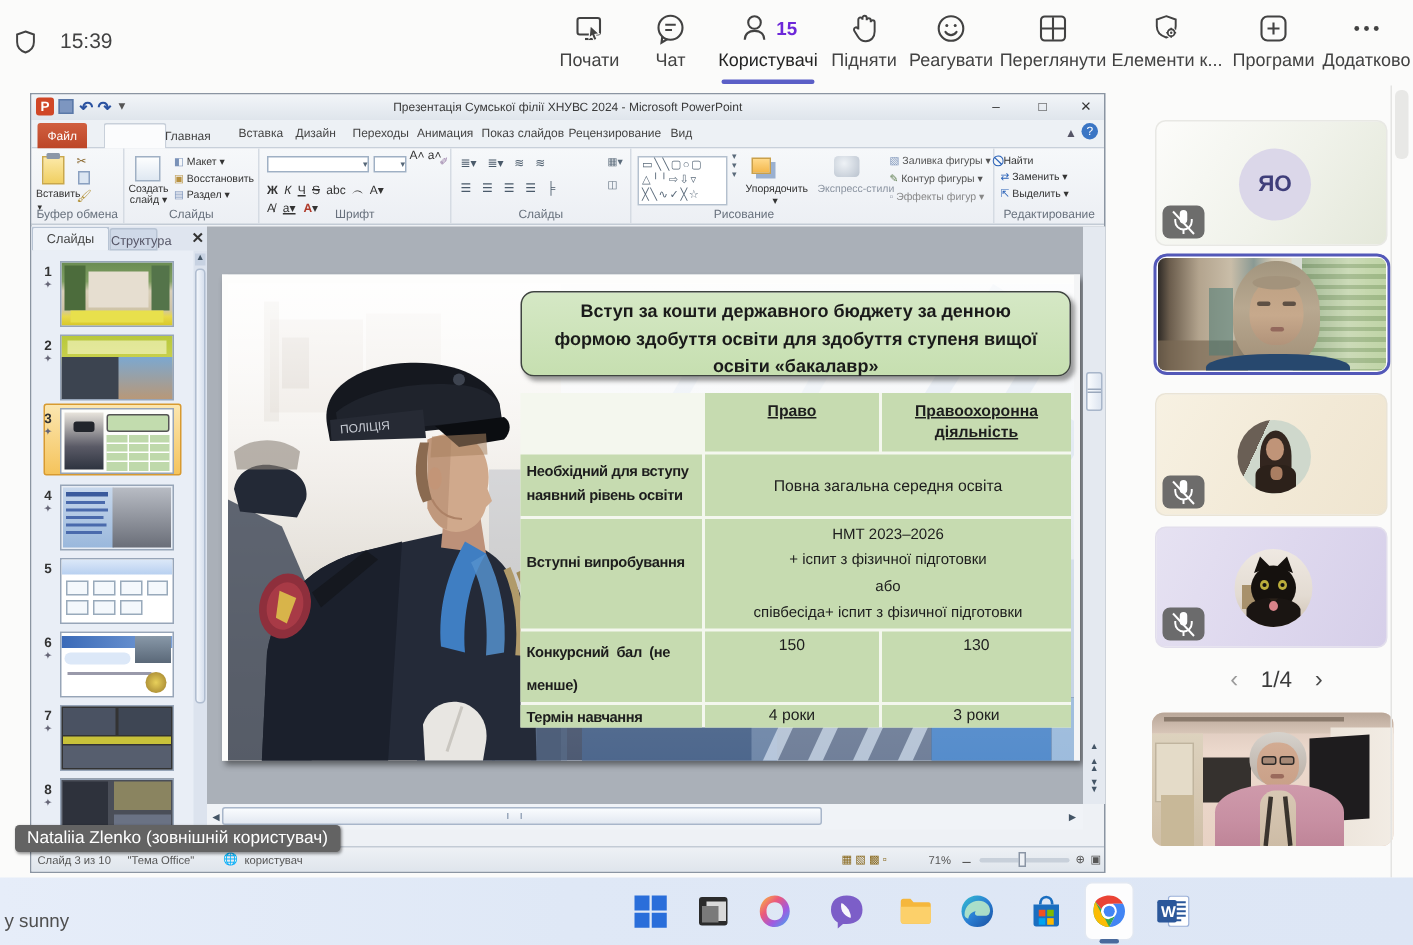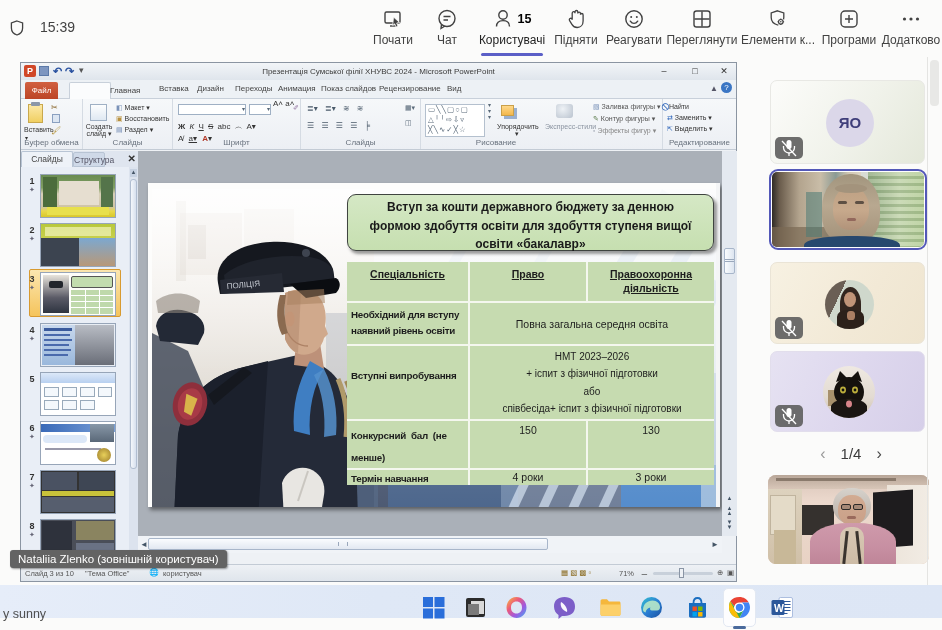--- a/index.html
+++ b/index.html
@@ -46,21 +46,21 @@
 .tc.h{font-weight:bold;text-align:center;padding-top:5px;line-height:14px;}
 .tc.h .u{text-decoration:underline;}
 .tc.l{font-weight:bold;padding:4px 2px 14px 4px;line-height:16px;}
 .tc.c{text-align:center;display:flex;align-items:center;justify-content:center;}
 .tc.t{text-align:center;padding-top:3px;}
 
 #sidebar{position:absolute;left:760px;top:57px;width:182px;height:528px;background:#fbfbfa;}
 .tile{position:absolute;left:10px;width:155px;height:84px;border-radius:7px;overflow:hidden;}
 .mic{position:absolute;left:4px;bottom:4px;width:28px;height:22px;background:rgba(97,97,97,0.92);border-radius:5px;}
 
-#taskbar{position:absolute;left:0;top:585px;width:942px;height:33px;background:linear-gradient(90deg,#e6edf9,#dfe8f6 40%,#dde6f5);}
+#taskbar{position:absolute;left:0;top:585px;width:942px;height:45px;background:linear-gradient(90deg,#e6edf9,#dfe8f6 40%,#dde6f5);}
 #tooltip{position:absolute;left:10px;top:550px;height:18px;background:#636363;border-radius:3px;color:#fff;font-size:11.5px;line-height:18px;padding:0 8px;box-shadow:1px 1px 2px rgba(0,0,0,0.4);}
 </style></head>
 <body>
 <div id="stage">
   <div id="topbar">
     <svg id="shield" width="14" height="16" viewBox="0 0 14 16">
         <path d="M7 1 L12.6 3 V8 C12.6 11.5 10.3 13.9 7 15 C3.7 13.9 1.4 11.5 1.4 8 V3 Z" fill="none" stroke="#424242" stroke-width="1.3"></path>
       </svg>
     <div id="clock">15:39</div>
     <div class="tb-btn" style="left:368px;width:50px;">
@@ -78,21 +78,21 @@
           <path d="M7.5 8.5 h7 M7.5 12 h4.5" stroke="#424242" stroke-width="1.3"></path>
         </svg>
       <div class="tb-label">Чат</div>
     </div>
     <div class="tb-btn" style="left:474px;width:76px;">
       <div style="display:flex;align-items:center;gap:3px;">
           <svg width="22" height="22" viewBox="0 0 22 22">
             <circle cx="10" cy="7" r="4.2" fill="none" stroke="#424242" stroke-width="1.4"></circle>
             <path d="M3.5 18.5 C3.5 14.5 6.3 12.6 10 12.6 C13.7 12.6 16.5 14.5 16.5 18.5" fill="none" stroke="#424242" stroke-width="1.4"></path>
           </svg>
-          <span style="font-size:12.5px;font-weight:bold;color:#000000;">15</span>
+          <span style="font-size:12.5px;font-weight:bold;color:#6d28d9;">15</span>
         </div>
       <div class="tb-label" style="color:#242424;">Користувачі</div>
     </div>
     <div class="tb-btn" style="left:551px;width:50px;">
       <svg width="22" height="22" viewBox="0 0 22 22">
           <path d="M7.2 11 V5.2 c0-.9.6-1.5 1.4-1.5 s1.4.6 1.4 1.5 V4 c0-.9.6-1.5 1.4-1.5 s1.4.6 1.4 1.5 v1.5 c0-.9.6-1.4 1.3-1.4 .8 0 1.4.6 1.4 1.5 v1.2 c0-.8.6-1.3 1.3-1.3 .8 0 1.3.6 1.3 1.4 V13 c0 3.8-2.4 6.5-5.9 6.5 -2.5 0-4-1-5.3-3.2 L4.6 12.6 c-.5-.8-.3-1.7.4-2.1 .7-.4 1.5-.2 2 .5 Z" fill="none" stroke="#424242" stroke-width="1.3"></path>
         </svg>
       <div class="tb-label">Підняти</div>
     </div>
     <div class="tb-btn" style="left:604px;width:60px;">
@@ -421,21 +421,20 @@
 
         <path d="M210 270 L226 262 L226 336 L210 336 Z" fill="#4a5a74" opacity="0.6"></path>
         <rect x="0" y="0" width="572" height="6" fill="#fdfdfc"></rect>
         <rect x="0" y="0" width="4" height="336" fill="#fdfdfc"></rect>
         <rect x="568" y="0" width="4" height="336" fill="#f4f5f6"></rect>
       </svg>
 
       <div id="sl-title">Вступ за кошти державного бюджету за денною формою здобуття освіти для здобуття ступеня вищої освіти «бакалавр»</div>
 
       <div id="sl-table">
-        <div class="tc h" style="left:0;top:0;width:121px;height:39px;"><span class="u">Спеціальність</span></div>
         <div class="tc h" style="left:241px;top:0;width:126px;height:39px;"><span class="u">Правоохоронна<br>діяльність</span></div>
         <div class="tc h" style="left:123px;top:0;width:116px;height:39px;"><span class="u">Право</span></div>
         <div class="tc l" style="left:0;top:41px;width:121px;height:41px;">Необхідний&nbsp;для&nbsp;вступу наявний рівень освіти</div>
         <div class="tc c" style="left:123px;top:41px;width:244px;height:41px;">Повна загальна середня освіта</div>
         <div class="tc l" style="left:0;top:84px;width:121px;height:73px;display:flex;align-items:center;padding-top:0;">Вступні випробування</div>
         <div class="tc c" style="left:123px;top:84px;width:244px;height:73px;font-size:10px;">
             <span style="line-height:17.5px;">НМТ 2023–2026<br>+ іспит з фізичної підготовки<br>або<br>співбесіда+ іспит з фізичної підготовки</span>
           </div>
         <div class="tc l" style="left:0;top:159px;width:121px;height:47px;line-height:22px;">Конкурсний&nbsp; бал&nbsp; (не менше)</div>
         <div class="tc t" style="left:123px;top:159px;width:116px;height:47px;">150</div>

